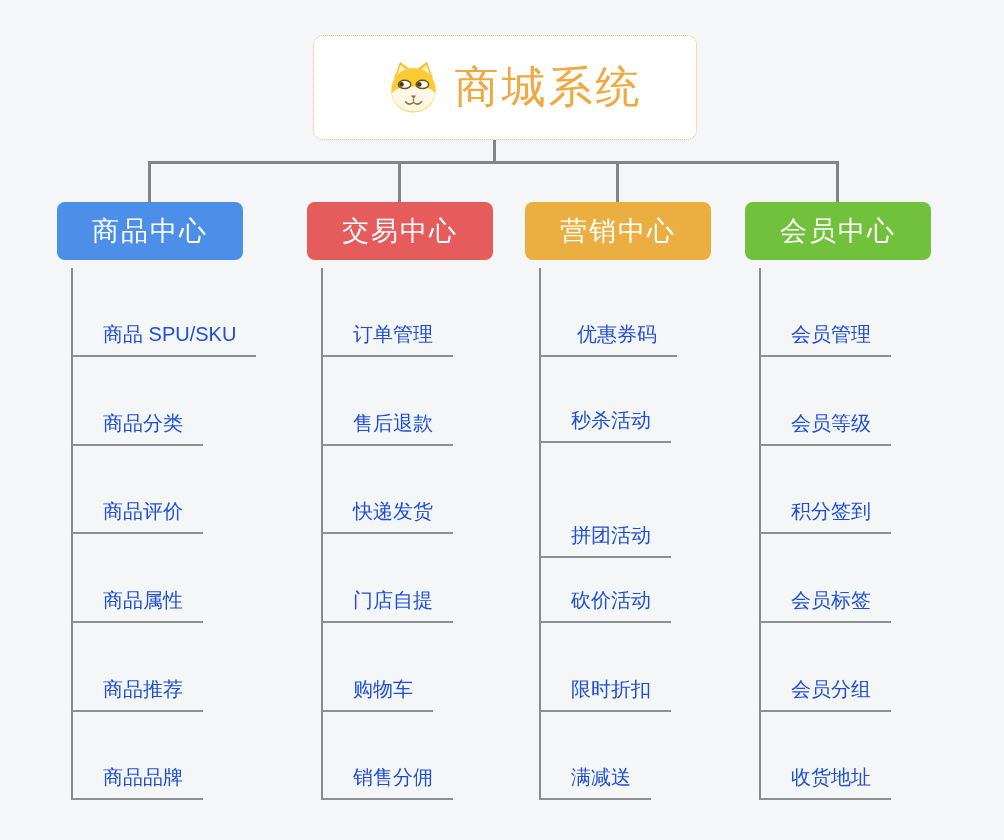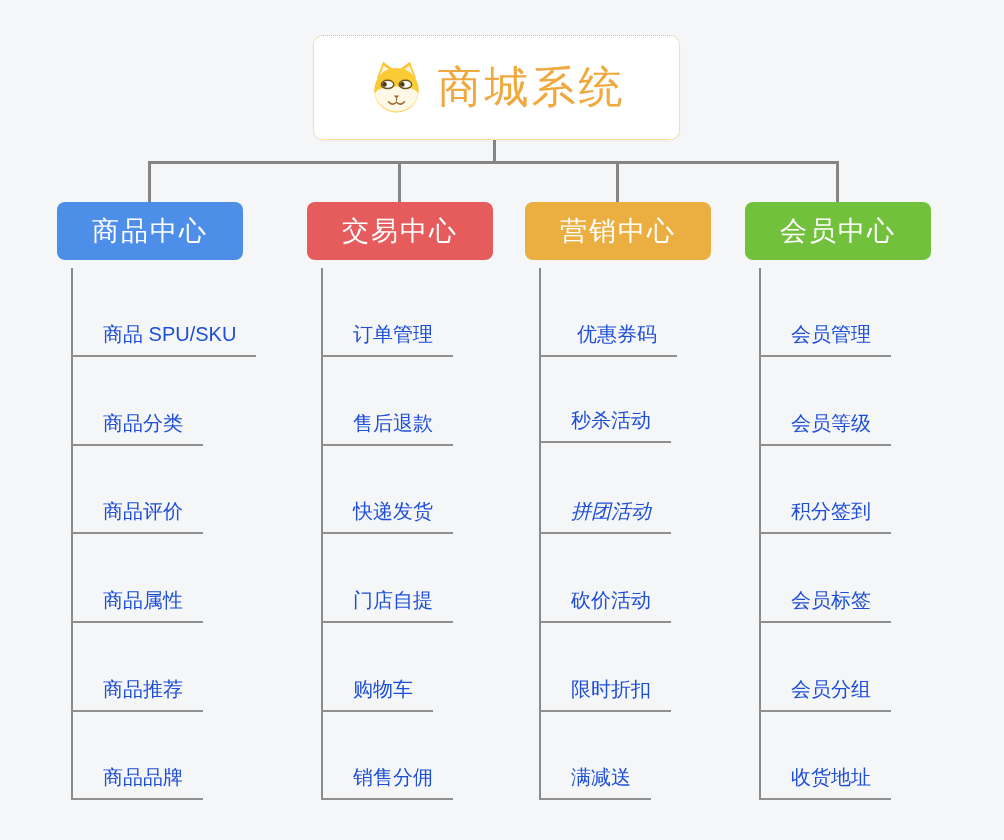--- a/index.html
+++ b/index.html
@@ -6,20 +6,21 @@
   body { font-family:"Liberation Sans","DejaVu Sans",sans-serif; }
   .canvas { position:relative; width:1004px; height:840px; background:#f5f6f7; overflow:hidden; }
 
   .connector { position:absolute; background:#858585; }
 
   .root-node {
     position:absolute; left:313px; top:35px; width:365px; height:103px;
     background:#ffffff; border:1px dotted #f0bd62; border-radius:10px;
     display:flex; align-items:center; justify-content:center; gap:13px;
     box-shadow:0 1px 2px rgba(0,0,0,0.04);
+    padding-left:17px;
   }
   .root-title { font-size:44px; letter-spacing:3px; }
 
   .branch {
     position:absolute; top:202px; width:186px; height:58px;
     border-radius:8px; color:#ffffff; font-size:27px; letter-spacing:2px;
     text-align:center; line-height:58px;
   }
 
   .trunk { position:absolute; top:268px; width:2px; height:530px; background:#8a8a8a; }
@@ -83,21 +84,21 @@
 
   <div class="leaf" style="left:321px; top:319px;">订单管理</div>
   <div class="leaf" style="left:321px; top:408px;">售后退款</div>
   <div class="leaf" style="left:321px; top:496px;">快递发货</div>
   <div class="leaf" style="left:321px; top:585px;">门店自提</div>
   <div class="leaf" style="left:321px; top:674px;">购物车</div>
   <div class="leaf" style="left:321px; top:762px;">销售分佣</div>
 
   <div class="leaf" style="left:539px; top:319px;padding-left:38px;">优惠券码</div>
   <div class="leaf" style="left:539px; top:405px;">秒杀活动</div>
-  <div class="leaf" style="left:539px; top:496px;font-style:italic;">拼团活动</div>
+  <div class="leaf" style="left:539px; top:520px;">拼团活动</div>
   <div class="leaf" style="left:539px; top:585px;">砍价活动</div>
   <div class="leaf" style="left:539px; top:674px;">限时折扣</div>
   <div class="leaf" style="left:539px; top:762px;">满减送</div>
 
   <div class="leaf" style="left:759px; top:319px;">会员管理</div>
   <div class="leaf" style="left:759px; top:408px;">会员等级</div>
   <div class="leaf" style="left:759px; top:496px;">积分签到</div>
   <div class="leaf" style="left:759px; top:585px;">会员标签</div>
   <div class="leaf" style="left:759px; top:674px;">会员分组</div>
   <div class="leaf" style="left:759px; top:762px;">收货地址</div>

